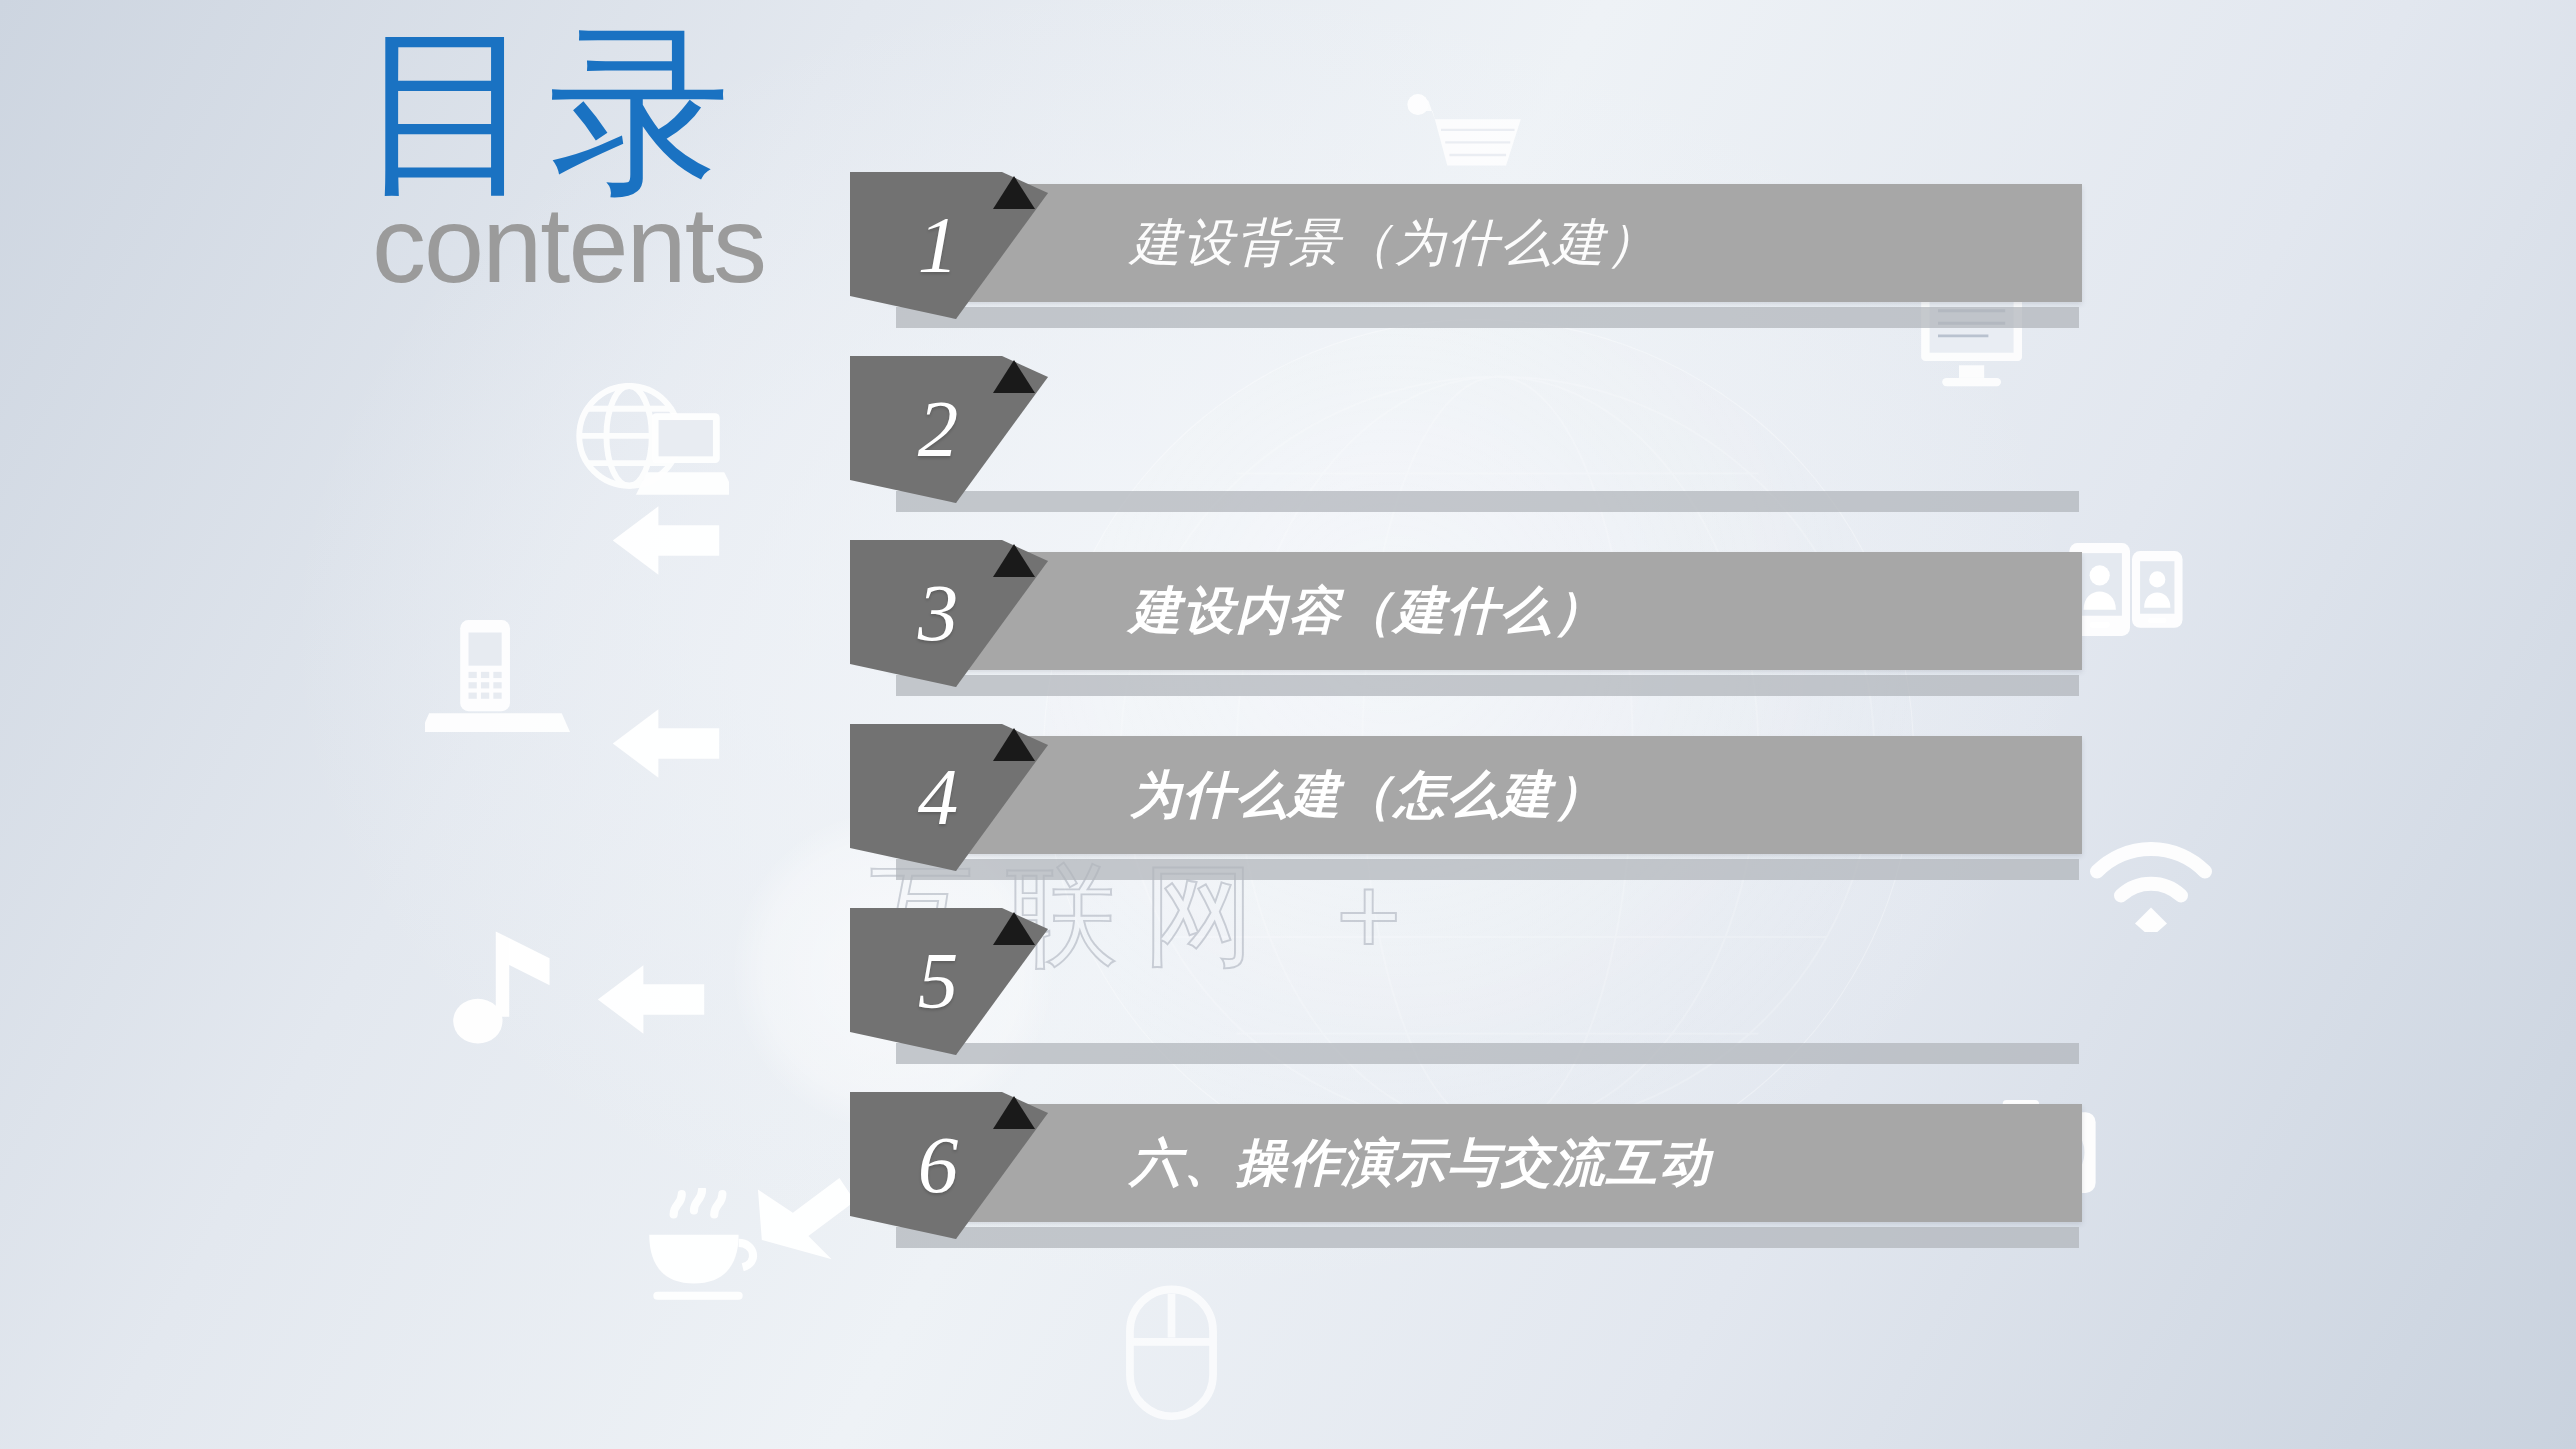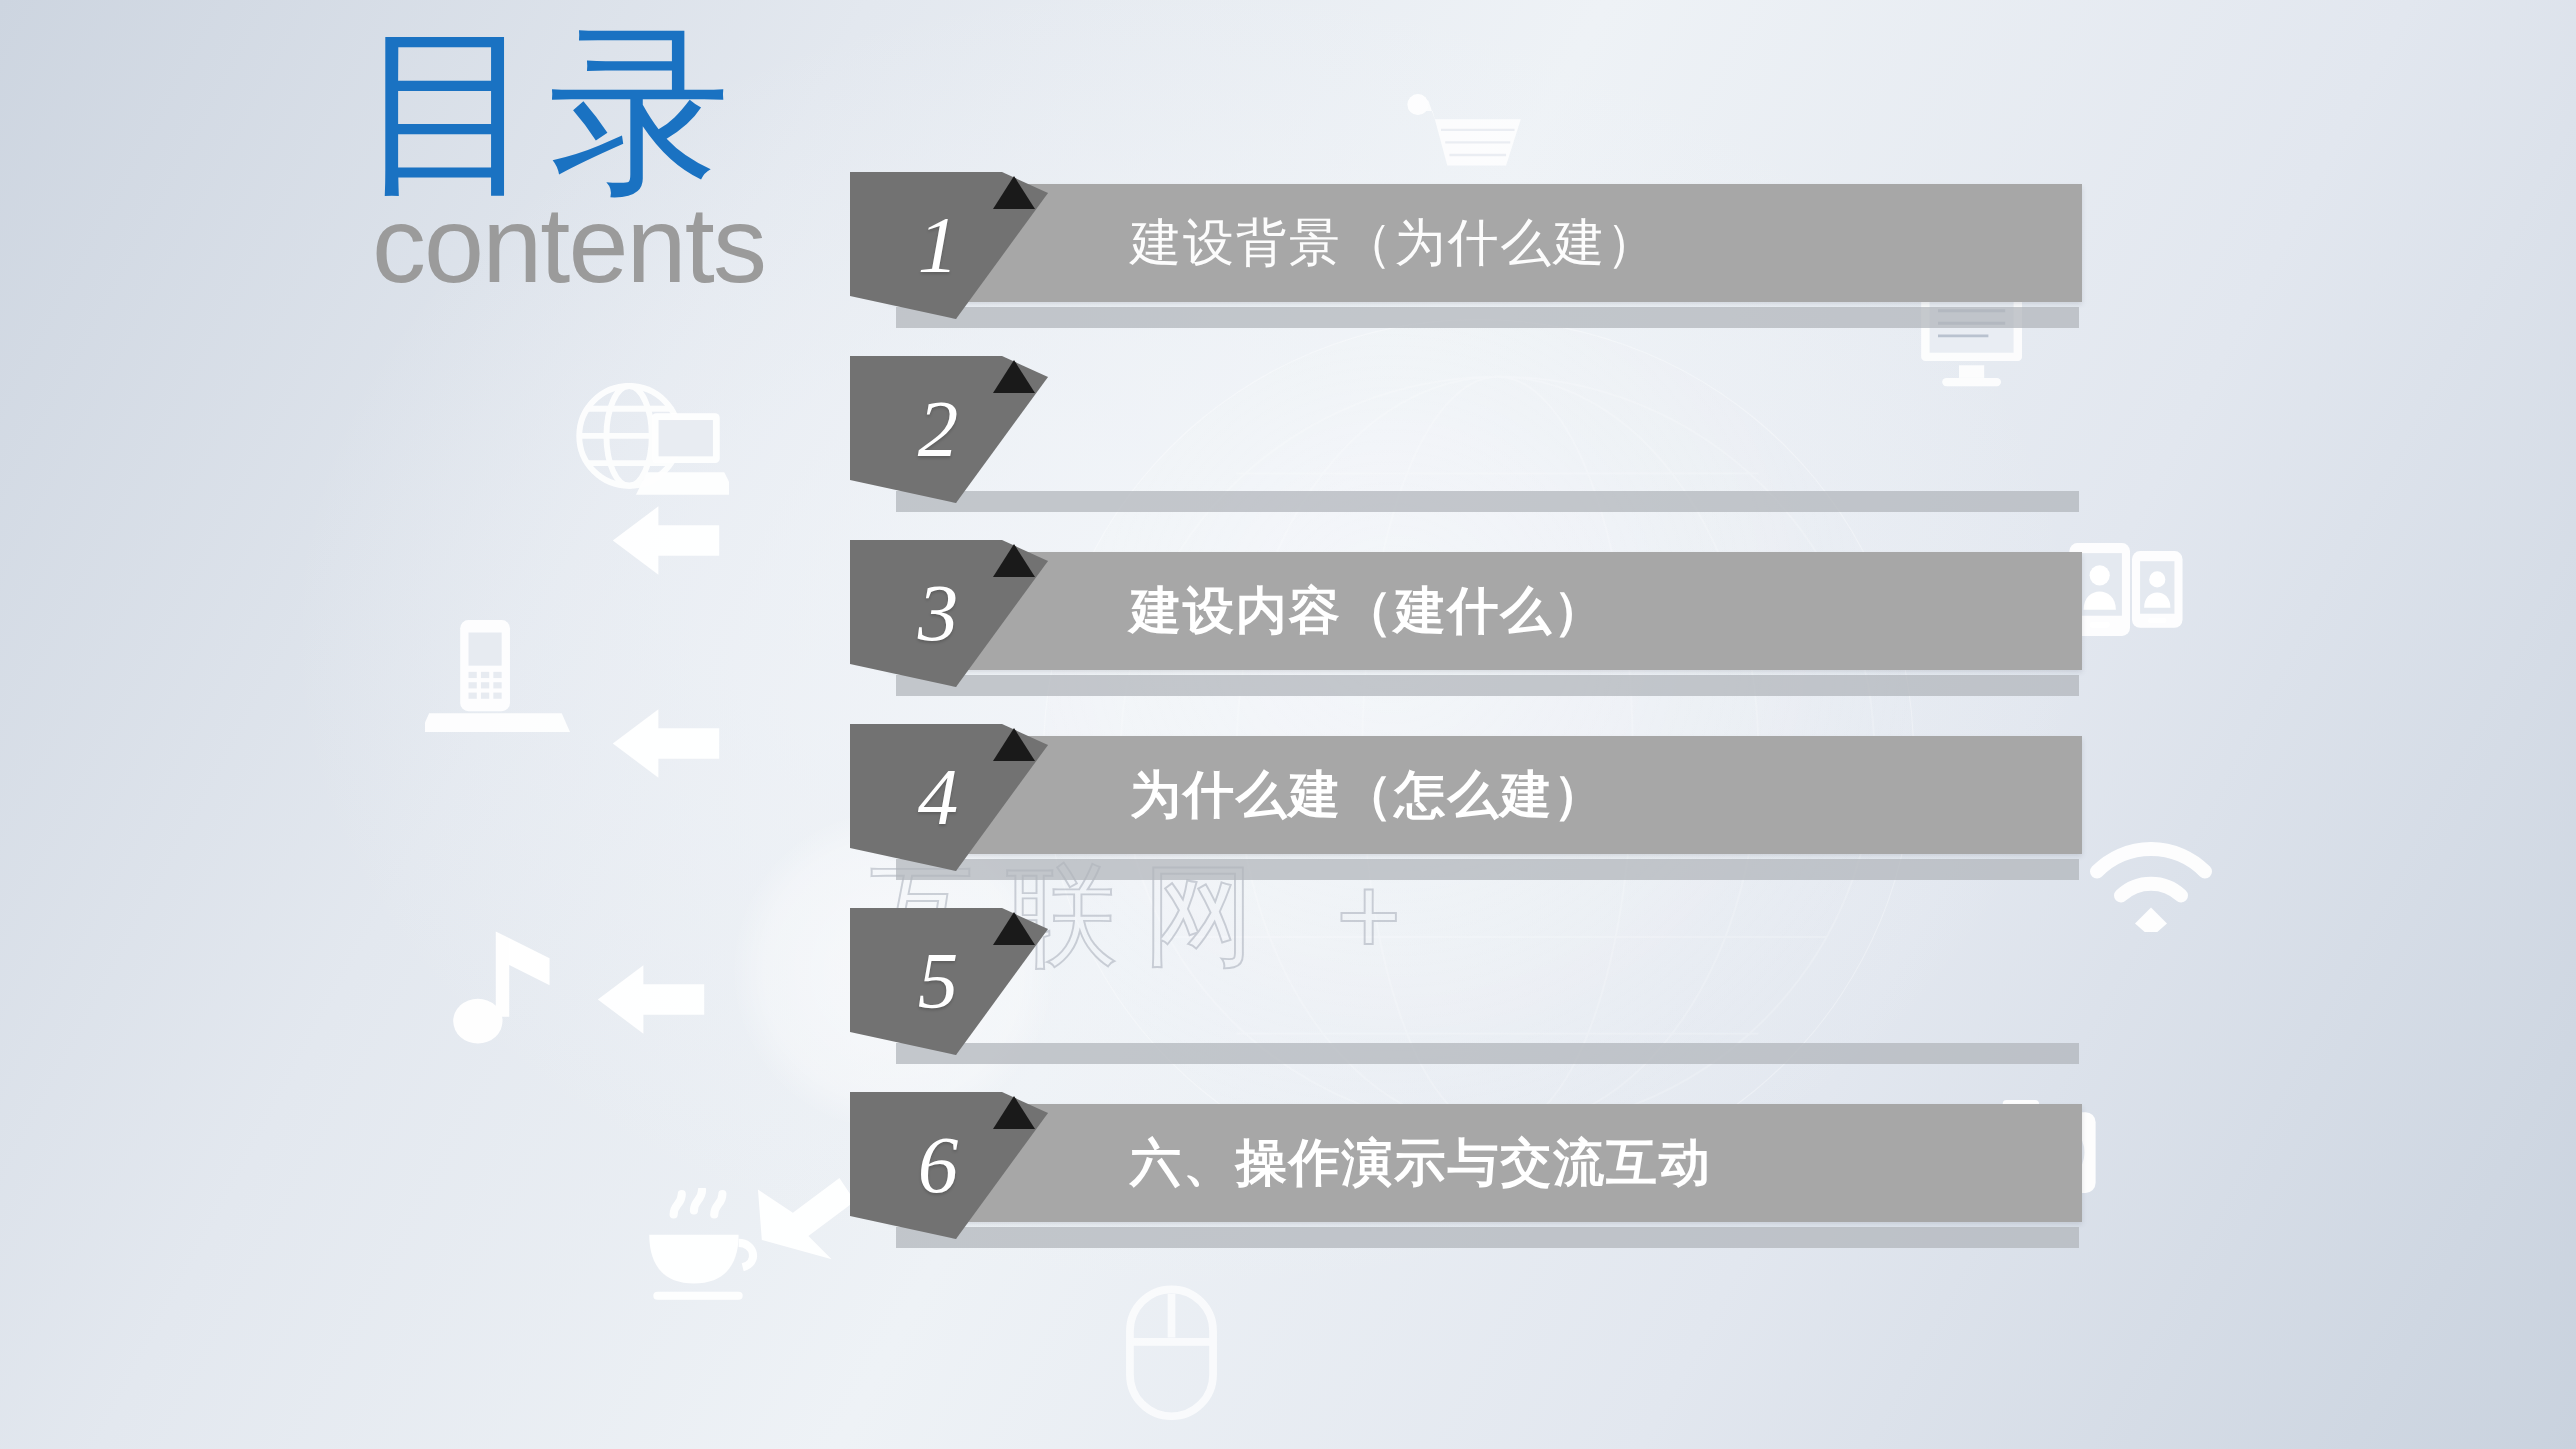--- a/index.html
+++ b/index.html
@@ -60,20 +60,21 @@
   .bar.active{background:#0b5694;}
   .bar-reflect{
     position:absolute;left:46px;top:135px;width:1183px;height:21px;
     background:rgba(176,180,186,.72);
   }
   .bar-label{
     position:absolute;left:241px;top:0;height:118px;line-height:118px;
     color:#ffffff;white-space:nowrap;
     font-size:51px;letter-spacing:1.9px;
     font-family:"DejaVu Sans","Liberation Sans",sans-serif;
+    font-style:italic;
   }
   .bar-label.thin{font-weight:400;opacity:.97;}
   .bar-label.bold{font-weight:700;}
   .badge{
     position:absolute;left:0;top:0;width:198px;height:147px;
     background:#727272;
     clip-path:polygon(0 0, 152px 0, 198px 21px, 106px 147px, 0 124px);
     box-shadow:0 1.9px 3.9px rgba(70,80,95,.25);
   }
   .badge-num{

